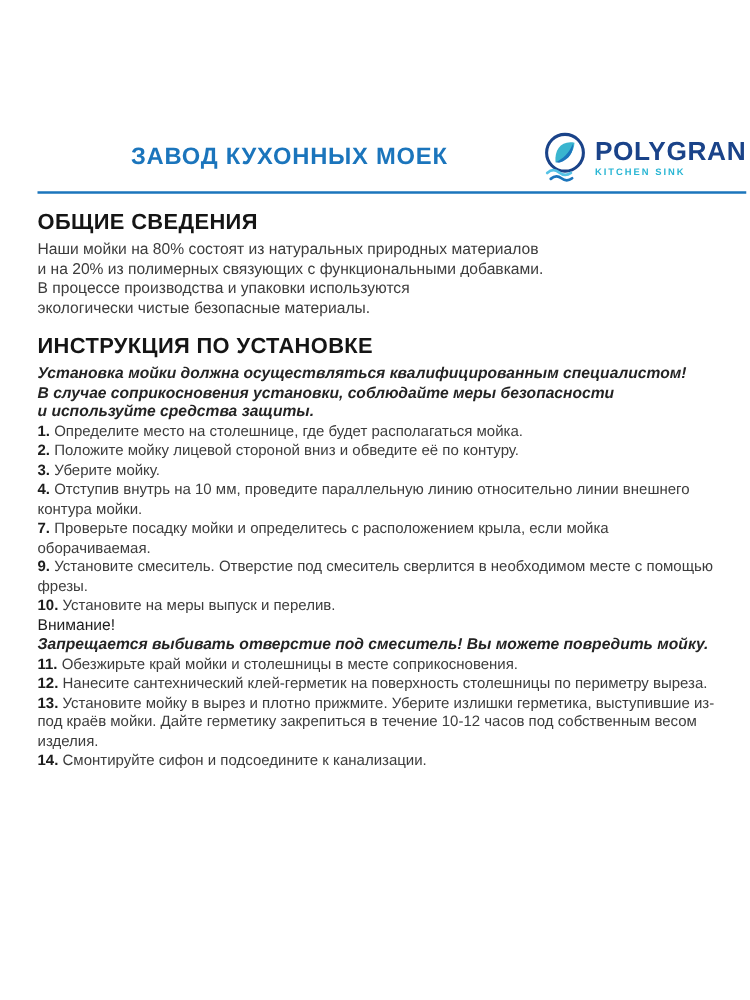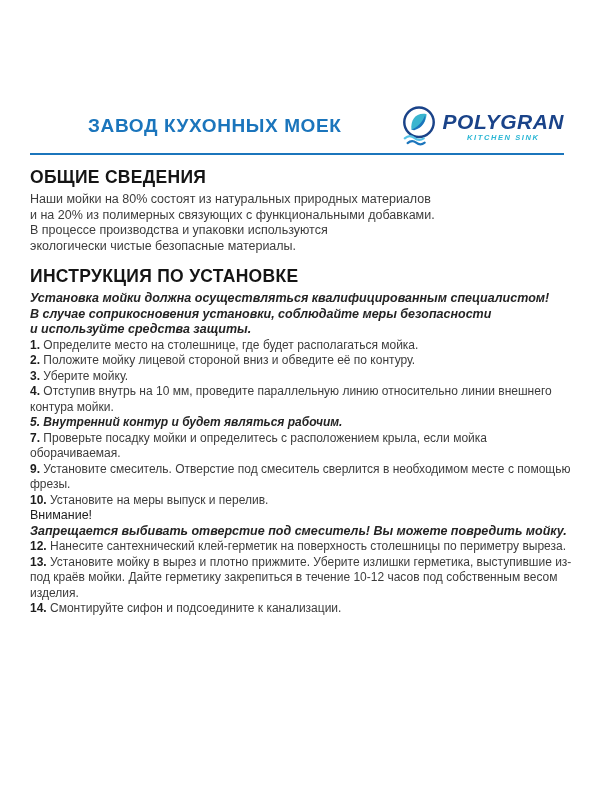--- a/index.html
+++ b/index.html
@@ -4,30 +4,30 @@
 <style>
   html,body{margin:0;padding:0;background:#ffffff;}
   body{
     width:600px;height:800px;overflow:hidden;
     font-family:"Liberation Sans","DejaVu Sans",sans-serif;
     color:#3c3c3c;
   }
   .page{width:600px;height:800px;background:#ffffff;box-sizing:border-box;}
 
   
-  .header{margin:104px 36px 0 30px;}
+  .header{margin:104px 3px 0 30px;}
   .header-row{display:flex;align-items:center;}
   .title-wrap{flex:1;display:flex;justify-content:center;}
   .factory-title{
     margin:0;font-size:19px;font-weight:700;letter-spacing:0.6px;
     color:#1b75bc;white-space:nowrap;
   }
   .logo{display:flex;align-items:center;gap:5px;}
   .logo svg{display:block;}
-  .logo-text{display:flex;flex-direction:column;align-items:center;line-height:1;font-style:italic;}
+  .logo-text{display:flex;flex-direction:column;align-items:flex-start;line-height:1;}
   .brand{font-size:21px;font-weight:700;letter-spacing:0.5px;color:#1a4389;}
   .tagline{font-size:7.5px;font-weight:700;letter-spacing:1.6px;color:#2ab6d4;margin-top:2px;}
   .rule{height:2px;background:#1b75bc;margin-top:5px;}
 
   
   .content{margin:0 20px 0 30px;}
   h2{
     margin:12px 0 4px 0;font-size:17.5px;font-weight:700;
     letter-spacing:0.3px;color:#151515;
   }
@@ -86,29 +86,29 @@
     <h2>ИНСТРУКЦИЯ ПО УСТАНОВКЕ</h2>
     <p class="warning">Установка мойки должна осуществляться квалифицированным специалистом!
 В случае соприкосновения установки, соблюдайте меры безопасности
 и используйте средства защиты.</p>
 
     <div class="steps">
         <p class="step"><b class="num">1.</b><span> Определите место на столешнице, где будет располагаться мойка.</span></p>
         <p class="step"><b class="num">2.</b><span> Положите мойку лицевой стороной вниз и обведите её по контуру.</span></p>
         <p class="step"><b class="num">3.</b><span> Уберите мойку.</span></p>
         <p class="step"><b class="num">4.</b><span> Отступив внутрь на 10 мм, проведите параллельную линию относительно линии внешнего контура мойки.</span></p>
-        <p class="step em"><b class="num">5.</b><span> Внутренний контур и будет являться рабочим.</span></p>
         <p class="step"><b class="num">7.</b><span> Проверьте посадку мойки и определитесь с расположением крыла, если мойка оборачиваемая.</span></p>
         <p class="step"><b class="num">9.</b><span> Установите смеситель. Отверстие под смеситель сверлится в необходимом месте с помощью фрезы.</span></p>
         <p class="step"><b class="num">10.</b><span> Установите на меры выпуск и перелив.</span></p>
       </div>
 
     <p class="attn-title">Внимание!</p>
     <p class="warning">Запрещается выбивать отверстие под смеситель! Вы можете повредить мойку.</p>
 
     <div class="steps">
+        <p class="step"><b class="num">11.</b><span> Обезжирьте край мойки и столешницы в месте соприкосновения.</span></p>
         <p class="step"><b class="num">12.</b><span> Нанесите сантехнический клей-герметик на поверхность столешницы по периметру выреза.</span></p>
         <p class="step"><b class="num">13.</b><span> Установите мойку в вырез и плотно прижмите. Уберите излишки герметика, выступившие из-под краёв мойки. Дайте герметику закрепиться в течение 10-12 часов под собственным весом изделия.</span></p>
         <p class="step"><b class="num">14.</b><span> Смонтируйте сифон и подсоедините к канализации.</span></p>
       </div>
 
   </div>
 </div>
 
 </body></html>

